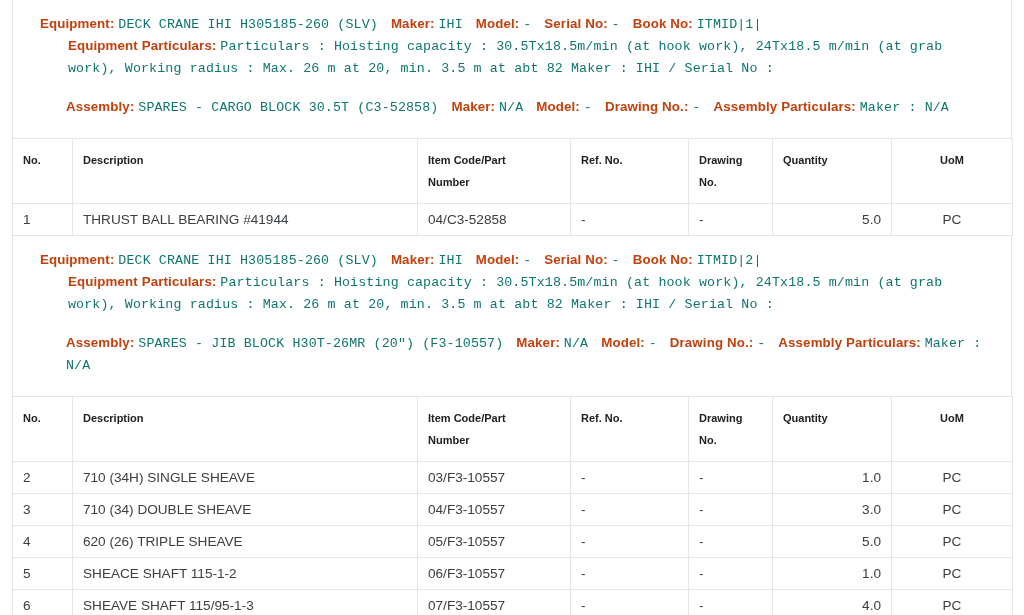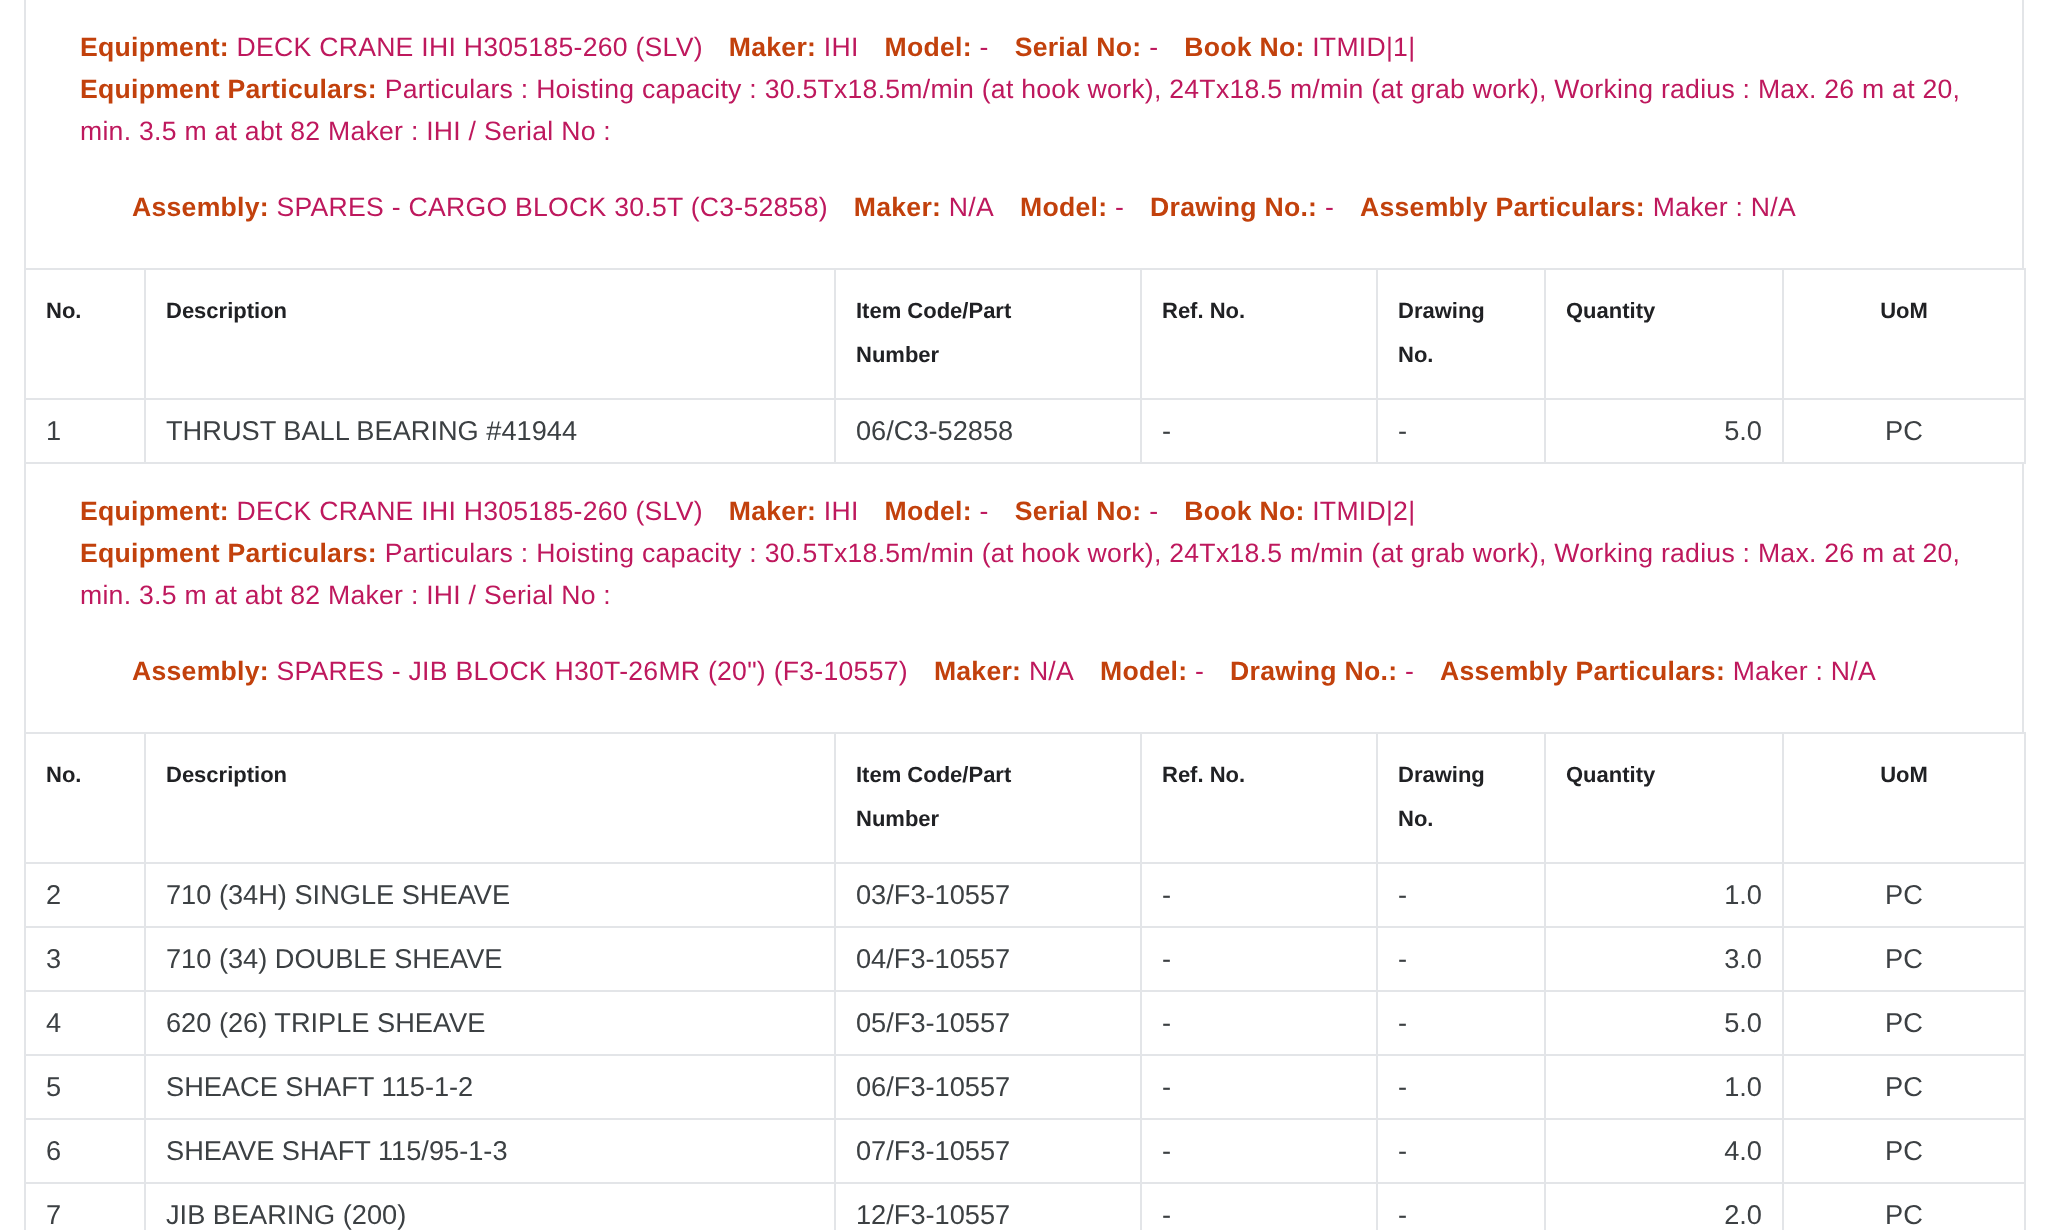--- a/index.html
+++ b/index.html
@@ -54,30 +54,32 @@
     line-height: 21px;
     color: #3c4043;
     letter-spacing: 0.01em;
   }
   .meta-line .lbl {
     font-weight: bold;
     color: #c2410c;
   }
   .meta-line .val {
     font-weight: normal;
-    color: #be185d;
+    color: #0f766e;
+    font-family: Liberation Mono, monospace;
   }
   .meta-line .gap {
     display: inline-block;
     width: 13px;
   }
   .meta-particulars {
     font-size: 13.3px;
     line-height: 21px;
     max-width: 945px;
+    margin-left: 28px;
   }
   .meta-assembly {
     margin-top: 17px;
     font-size: 13.3px;
     line-height: 21px;
     margin-left: 26px;
   }
 
   .block-spacer-top { height: 13px; }
   .block-spacer-bottom { height: 20px; }
@@ -161,21 +163,21 @@
             <th><span>Ref. No.</span></th>
             <th><span>Drawing</span><br><span>No.</span></th>
             <th><span>Quantity</span></th>
             <th class="th-uom"><span>UoM</span></th>
           </tr>
         </thead>
         <tbody>
           <tr>
             <td>1</td>
             <td>THRUST BALL BEARING #41944</td>
-            <td>06/C3-52858</td>
+            <td>04/C3-52858</td>
             <td>-</td>
             <td>-</td>
             <td class="td-qty">5.0</td>
             <td class="td-uom">PC</td>
           </tr>
         </tbody>
       </table>
       <div class="block-spacer-top"></div>
       <div class="meta-block">
         <div class="meta-line"><span class="lbl">Equipment:</span> <span class="val">DECK CRANE IHI H305185-260 (SLV)</span><span class="gap"></span><span class="lbl">Maker:</span> <span class="val">IHI</span><span class="gap"></span><span class="lbl">Model:</span> <span class="val">-</span><span class="gap"></span><span class="lbl">Serial No:</span> <span class="val">-</span><span class="gap"></span><span class="lbl">Book No:</span> <span class="val">ITMID|2|</span></div>

